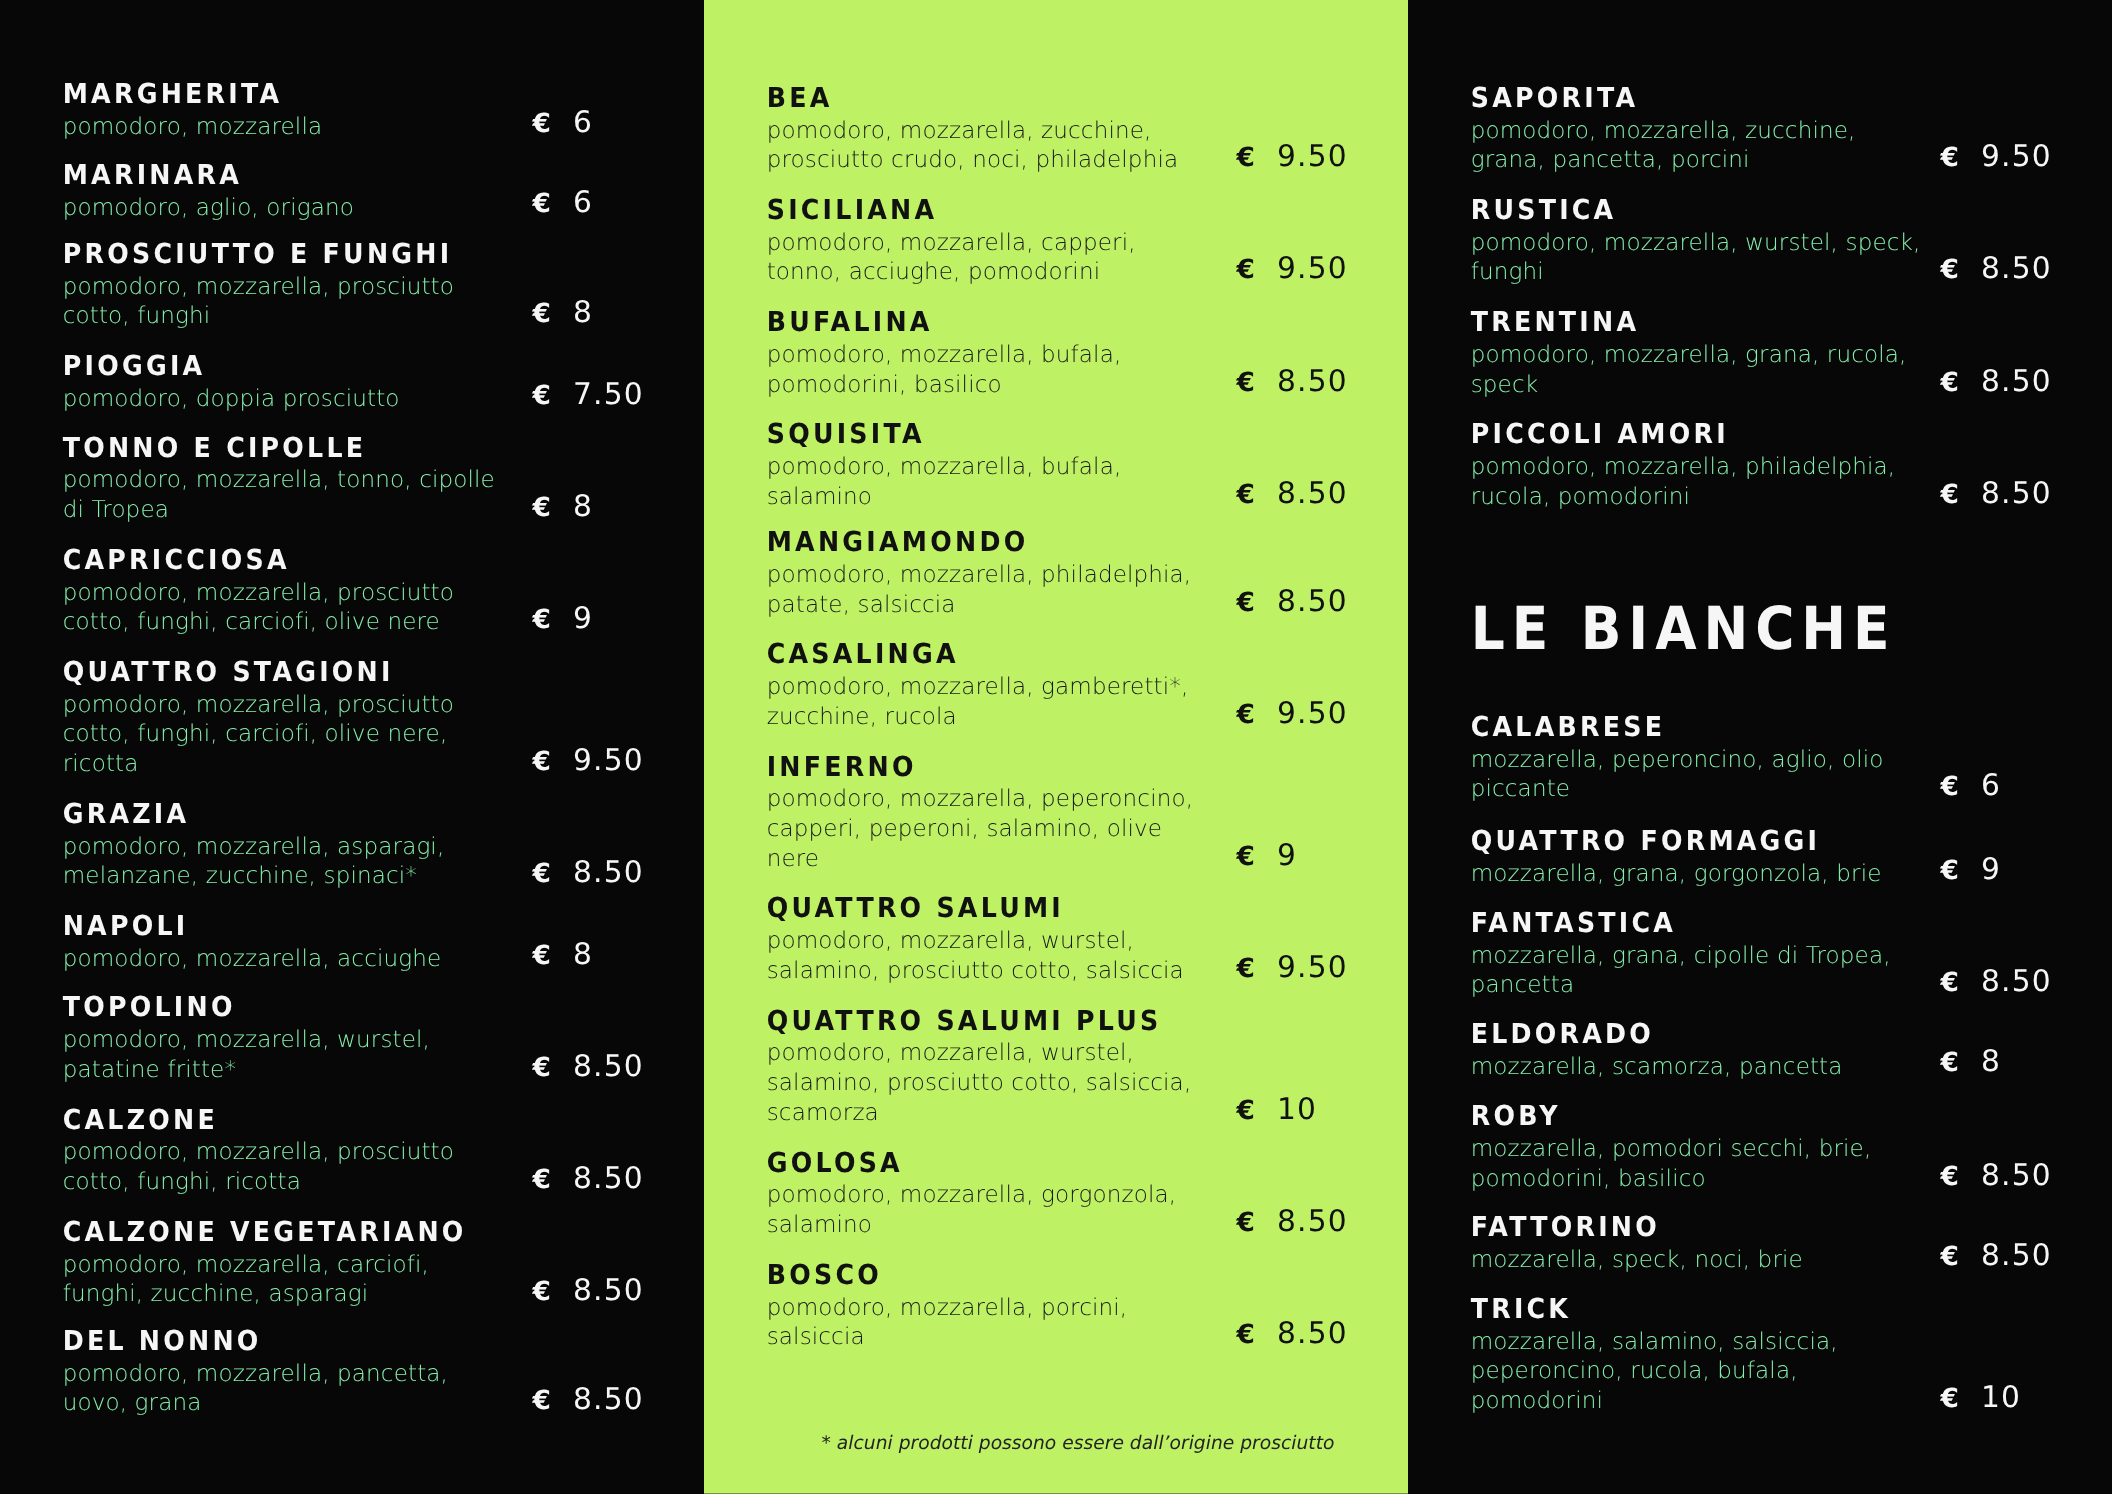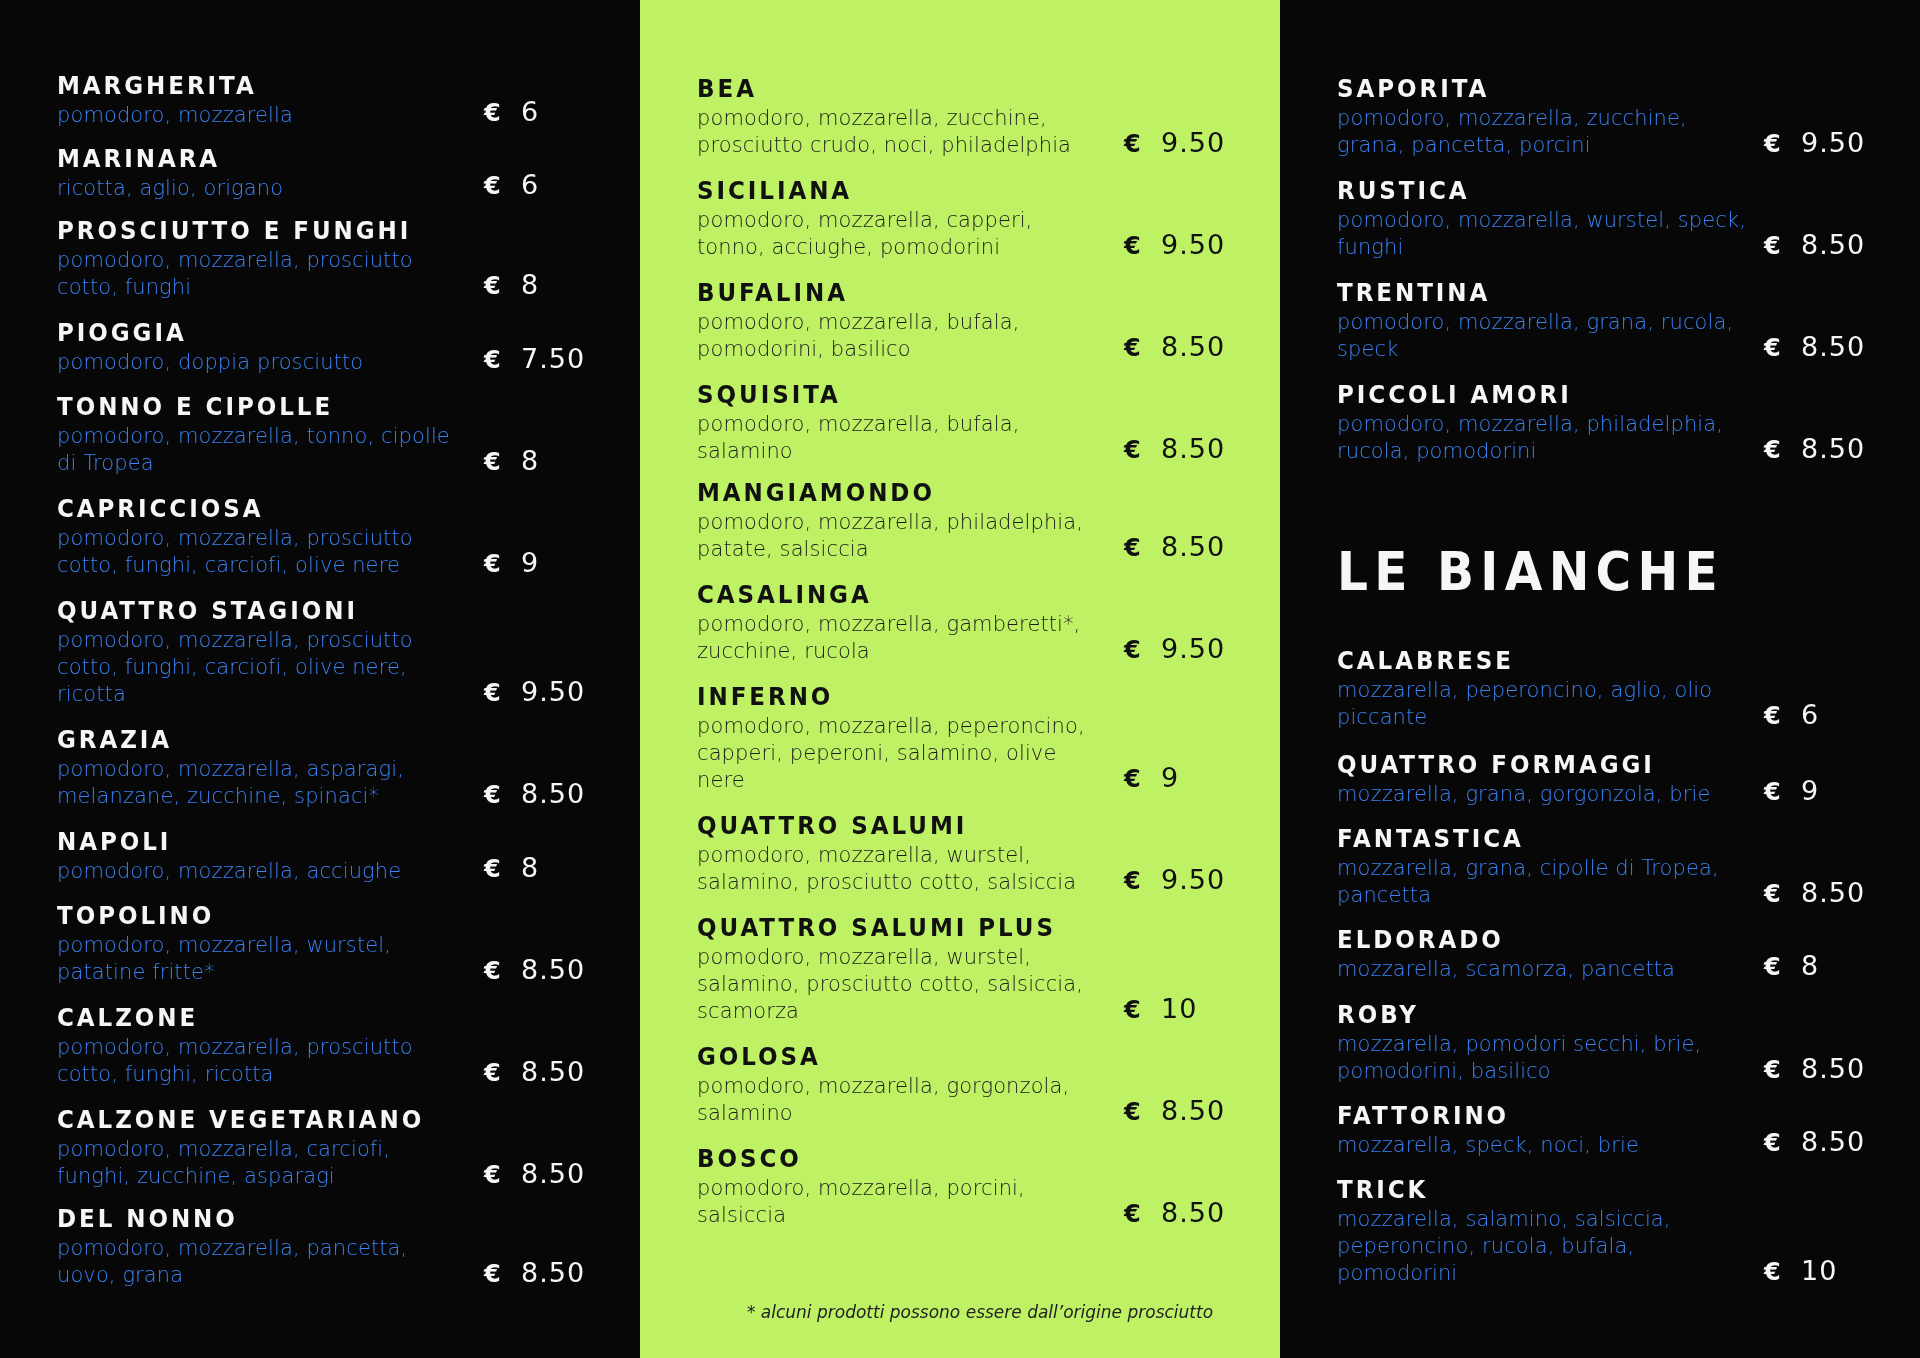--- a/index.html
+++ b/index.html
@@ -40,21 +40,21 @@
       left: 57px;
       top: 31px;
       width: 420px;
       font-family: "DejaVu Sans", sans-serif;
       font-size: 21px;
       line-height: 27px;
       font-weight: 300;
       letter-spacing: 0.1px;
       white-space: pre-line;
     }
-    .panel.dark .item-desc { color: #3b82f6; }
+    .panel.dark .item-desc { color: #86efac; }
     .panel.light .item-desc { color: #1a1a1a; }
     .item-price {
       position: absolute;
       left: 484px;
       font-family: "DejaVu Sans", sans-serif;
       font-size: 27px;
       line-height: 30px;
       white-space: nowrap;
     }
     .price-currency {
@@ -101,21 +101,21 @@
 <div class="panel dark" id="panel-left">
 
   <div class="item" style="top:71px">
     <div class="item-name">MARGHERITA</div>
     <div class="item-desc">pomodoro, mozzarella</div>
     <div class="item-price" style="top:26px"><span class="price-currency">€</span><span class="price-value">6</span></div>
   </div>
 
   <div class="item" style="top:144px">
     <div class="item-name">MARINARA</div>
-    <div class="item-desc">ricotta, aglio, origano</div>
+    <div class="item-desc">pomodoro, aglio, origano</div>
     <div class="item-price" style="top:26px"><span class="price-currency">€</span><span class="price-value">6</span></div>
   </div>
 
   <div class="item" style="top:216px">
     <div class="item-name">PROSCIUTTO  E  FUNGHI</div>
     <div class="item-desc">pomodoro, mozzarella, prosciutto
 cotto, funghi</div>
     <div class="item-price" style="top:54px"><span class="price-currency">€</span><span class="price-value">8</span></div>
   </div>
 

